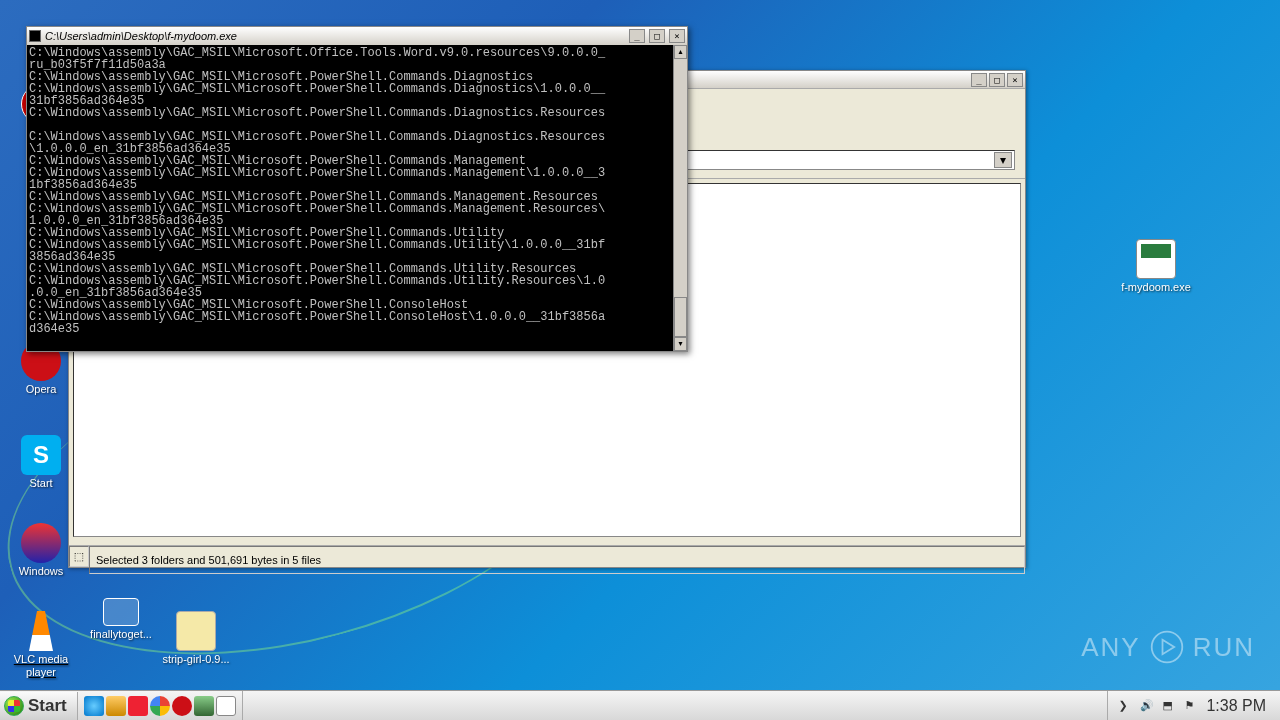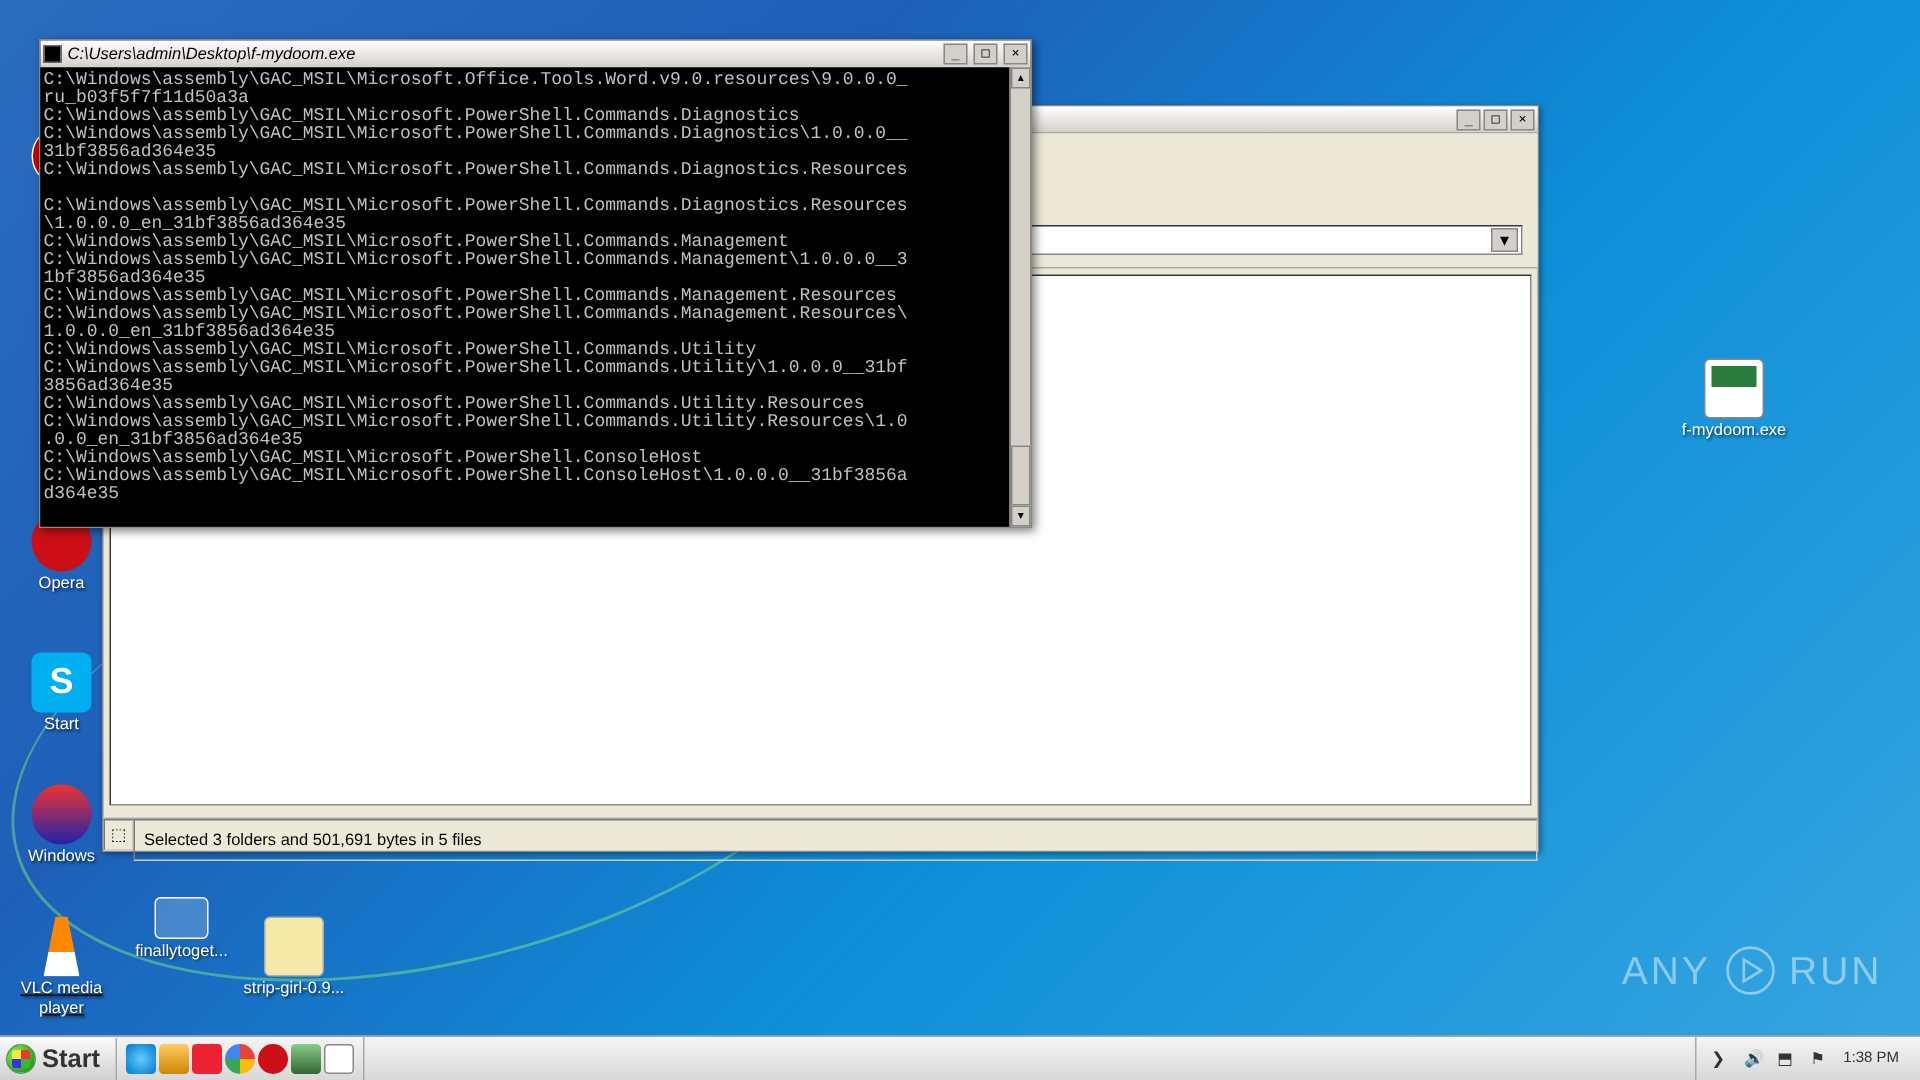--- a/index.html
+++ b/index.html
@@ -27,21 +27,21 @@
 
 .taskbar { position: absolute; bottom: 0; left: 0; right: 0; height: 30px; background: linear-gradient(#f5f5f5,#d8d8d8); border-top: 1px solid #999; display: flex; align-items: center; }
 .start-btn { height: 28px; padding: 0 10px 0 4px; display: flex; align-items: center; gap: 4px; background: linear-gradient(#fafafa,#d0d0d0); border-right: 1px solid #aaa; cursor: pointer; }
 .start-btn .orb { width: 20px; height: 20px; background: radial-gradient(circle at 30% 30%, #9be84e, #1a7c0e); border-radius: 50%; border:1px solid #3a5; position:relative; }
 .start-btn .orb::after{content:'';position:absolute;inset:3px;background:conic-gradient(#e33 0 25%,#3b3 0 50%,#33e 0 75%,#ee3 0);border-radius:2px;}
 .start-btn span { font-size: 17px; font-weight: bold; color: #333; }
 .quick { display: flex; gap: 2px; padding: 0 6px; border-right: 1px solid #aaa; height: 100%; align-items:center; }
 .quick .qi { width: 20px; height: 20px; border-radius: 3px; cursor: pointer; }
 .tray { margin-left: auto; display: flex; align-items: center; gap: 8px; padding: 0 10px; height: 100%; border-left: 1px solid #aaa; font-size: 11px; color: #333; }
 .tray .ti { width: 14px; height: 14px; cursor:pointer; }
-.clock { font-size: 10px; padding-right:4px; }
+.clock { font-size: 16px; padding-right:4px; }
 
 
 .fm-window { position: absolute; top: 70px; left: 68px; width: 958px; height: 498px; background: #ece9d8; border: 1px solid #888; box-shadow: 1px 1px 4px rgba(0,0,0,0.4); }
 .fm-title { height: 18px; background: linear-gradient(#fff,#d4d0c8); border-bottom: 1px solid #aaa; display:flex; justify-content:flex-end; align-items:center; padding:0 2px; gap:2px; }
 .winbtn { width:16px; height:14px; background:#d4d0c8; border:1px solid #888; font-size:9px; line-height:12px; text-align:center; cursor:pointer; font-family:monospace; }
 .fm-toolbar { height: 90px; border-bottom: 1px solid #aaa; background: #ece9d8; position:relative; }
 .fm-toolbar .combo { position:absolute; bottom:8px; left:10px; right:10px; height:20px; background:#fff; border:1px inset #888; }
 .fm-toolbar .combo::after{content:'▾'; position:absolute; right:2px; top:1px; font-size:12px; background:#d4d0c8; width:16px; text-align:center; border:1px solid #888;}
 .fm-body { position:absolute; top:112px; left:4px; right:4px; bottom:30px; background:#fff; border:1px inset #888; }
 .fm-row { display:flex; align-items:center; height:16px; font-size:11px; padding:0 4px; gap:4px; }

